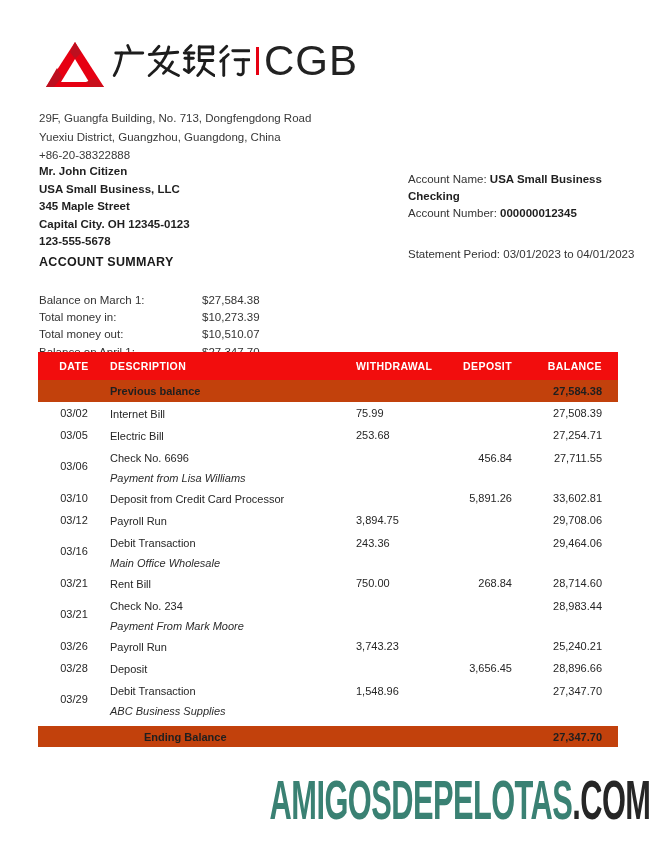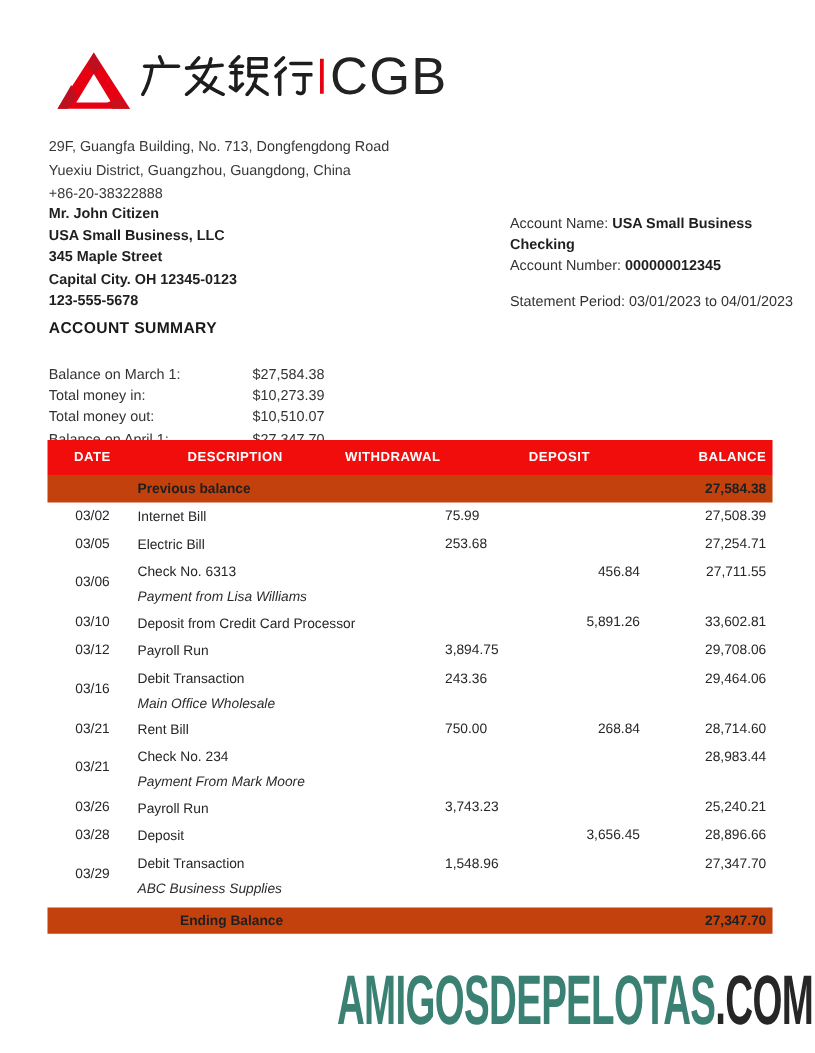--- a/index.html
+++ b/index.html
@@ -17,35 +17,35 @@
   .logo-text { position: absolute; left: 112px; top: 44px; display: flex; align-items: flex-end; }
   .cjk-char { width: 33px; height: 33px; margin-right: 2px; }
   .cjk-char path { fill: none; stroke: #1d1d1d; stroke-width: 3.8; stroke-linecap: round; stroke-linejoin: round; }
   .logo-bar { width: 3px; height: 28px; background: #E60012; margin: 0 5px 2px 4px; }
   .logo-latin { font-size: 42px; line-height: 33px; color: #222; letter-spacing: 1px; font-weight: 400; }
   
   .bank-address { position: absolute; left: 39px; top: 109px; font-size: 11.5px; line-height: 18.5px; color: #383838; }
   .customer-block { position: absolute; left: 39px; top: 163px; font-size: 11.5px; line-height: 17.5px; font-weight: bold; color: #1f1f1f; }
   .account-block { position: absolute; left: 408px; top: 171px; font-size: 11.5px; line-height: 17px; color: #333; }
   .account-block .val { font-weight: bold; color: #1f1f1f; }
-  .period-line { margin-top: 12px; }
+  .period-line { margin-top: 24px; }
   
   .summary-title { position: absolute; left: 39px; top: 255px; font-size: 12.5px; font-weight: bold; letter-spacing: .3px; color: #1a1a1a; }
   .summary { position: absolute; left: 39px; top: 292px; font-size: 11.5px; line-height: 17.2px; color: #333; }
   .summary-row { display: flex; }
   .summary-label { width: 163px; }
   
   .stmt-table { position: absolute; left: 38px; top: 352px; width: 580px; font-size: 11px; }
   .tr { display: flex; align-items: flex-start; }
-  .thead { background: #F20D0D; color: #fff; font-weight: bold; height: 28px; align-items: center; font-size: 10.5px; letter-spacing: .4px; gap: 40px; }
+  .thead { background: #F20D0D; color: #fff; font-weight: bold; height: 28px; align-items: center; font-size: 10.5px; letter-spacing: .4px; }
   .c-date { width: 72px; text-align: center; align-self: center; line-height: 13px; }
   .c-desc { flex: 1; text-align: left; }
   .c-wd   { width: 97px; text-align: left; padding-left: 5px; }
   .c-dep  { width: 70px; text-align: right; padding-right: 6px; }
-  .c-bal  { width: 100px; text-align: right; padding-right: 5px; }
+  .c-bal  { width: 100px; text-align: right; padding-right: 16px; }
   .band { background: #c2410c; height: 22px; align-items: center; font-weight: bold; color: #1f1f1f; }
   .band.end { height: 21px; margin-top: 6px; gap: 34px; }
   .row.single { height: 22px; }
   .row.single > div { line-height: 22px; }
   .row.single > .c-date { line-height: 13px; }
   .row.double { height: 41px; }
   .row.double .c-wd, .row.double .c-dep, .row.double .c-bal { line-height: 24px; }
   .desc-main { line-height: 24px; }
   .desc-sub { font-style: italic; line-height: 16px; color: #2b2b2b; }
   
@@ -193,21 +193,21 @@
 
     </div>
     <div class="c-wd">253.68</div>
     <div class="c-dep"></div>
     <div class="c-bal">27,254.71</div>
   </div>
 
   <div class="tr row double">
     <div class="c-date">03/06</div>
     <div class="c-desc">
-      <div class="desc-main">Check No. 6313</div>
+      <div class="desc-main">Check No. 6696</div>
       <div class="desc-sub">Payment from Lisa Williams</div>
     </div>
     <div class="c-wd"></div>
     <div class="c-dep">456.84</div>
     <div class="c-bal">27,711.55</div>
   </div>
 
   <div class="tr row single">
     <div class="c-date">03/10</div>
     <div class="c-desc">

